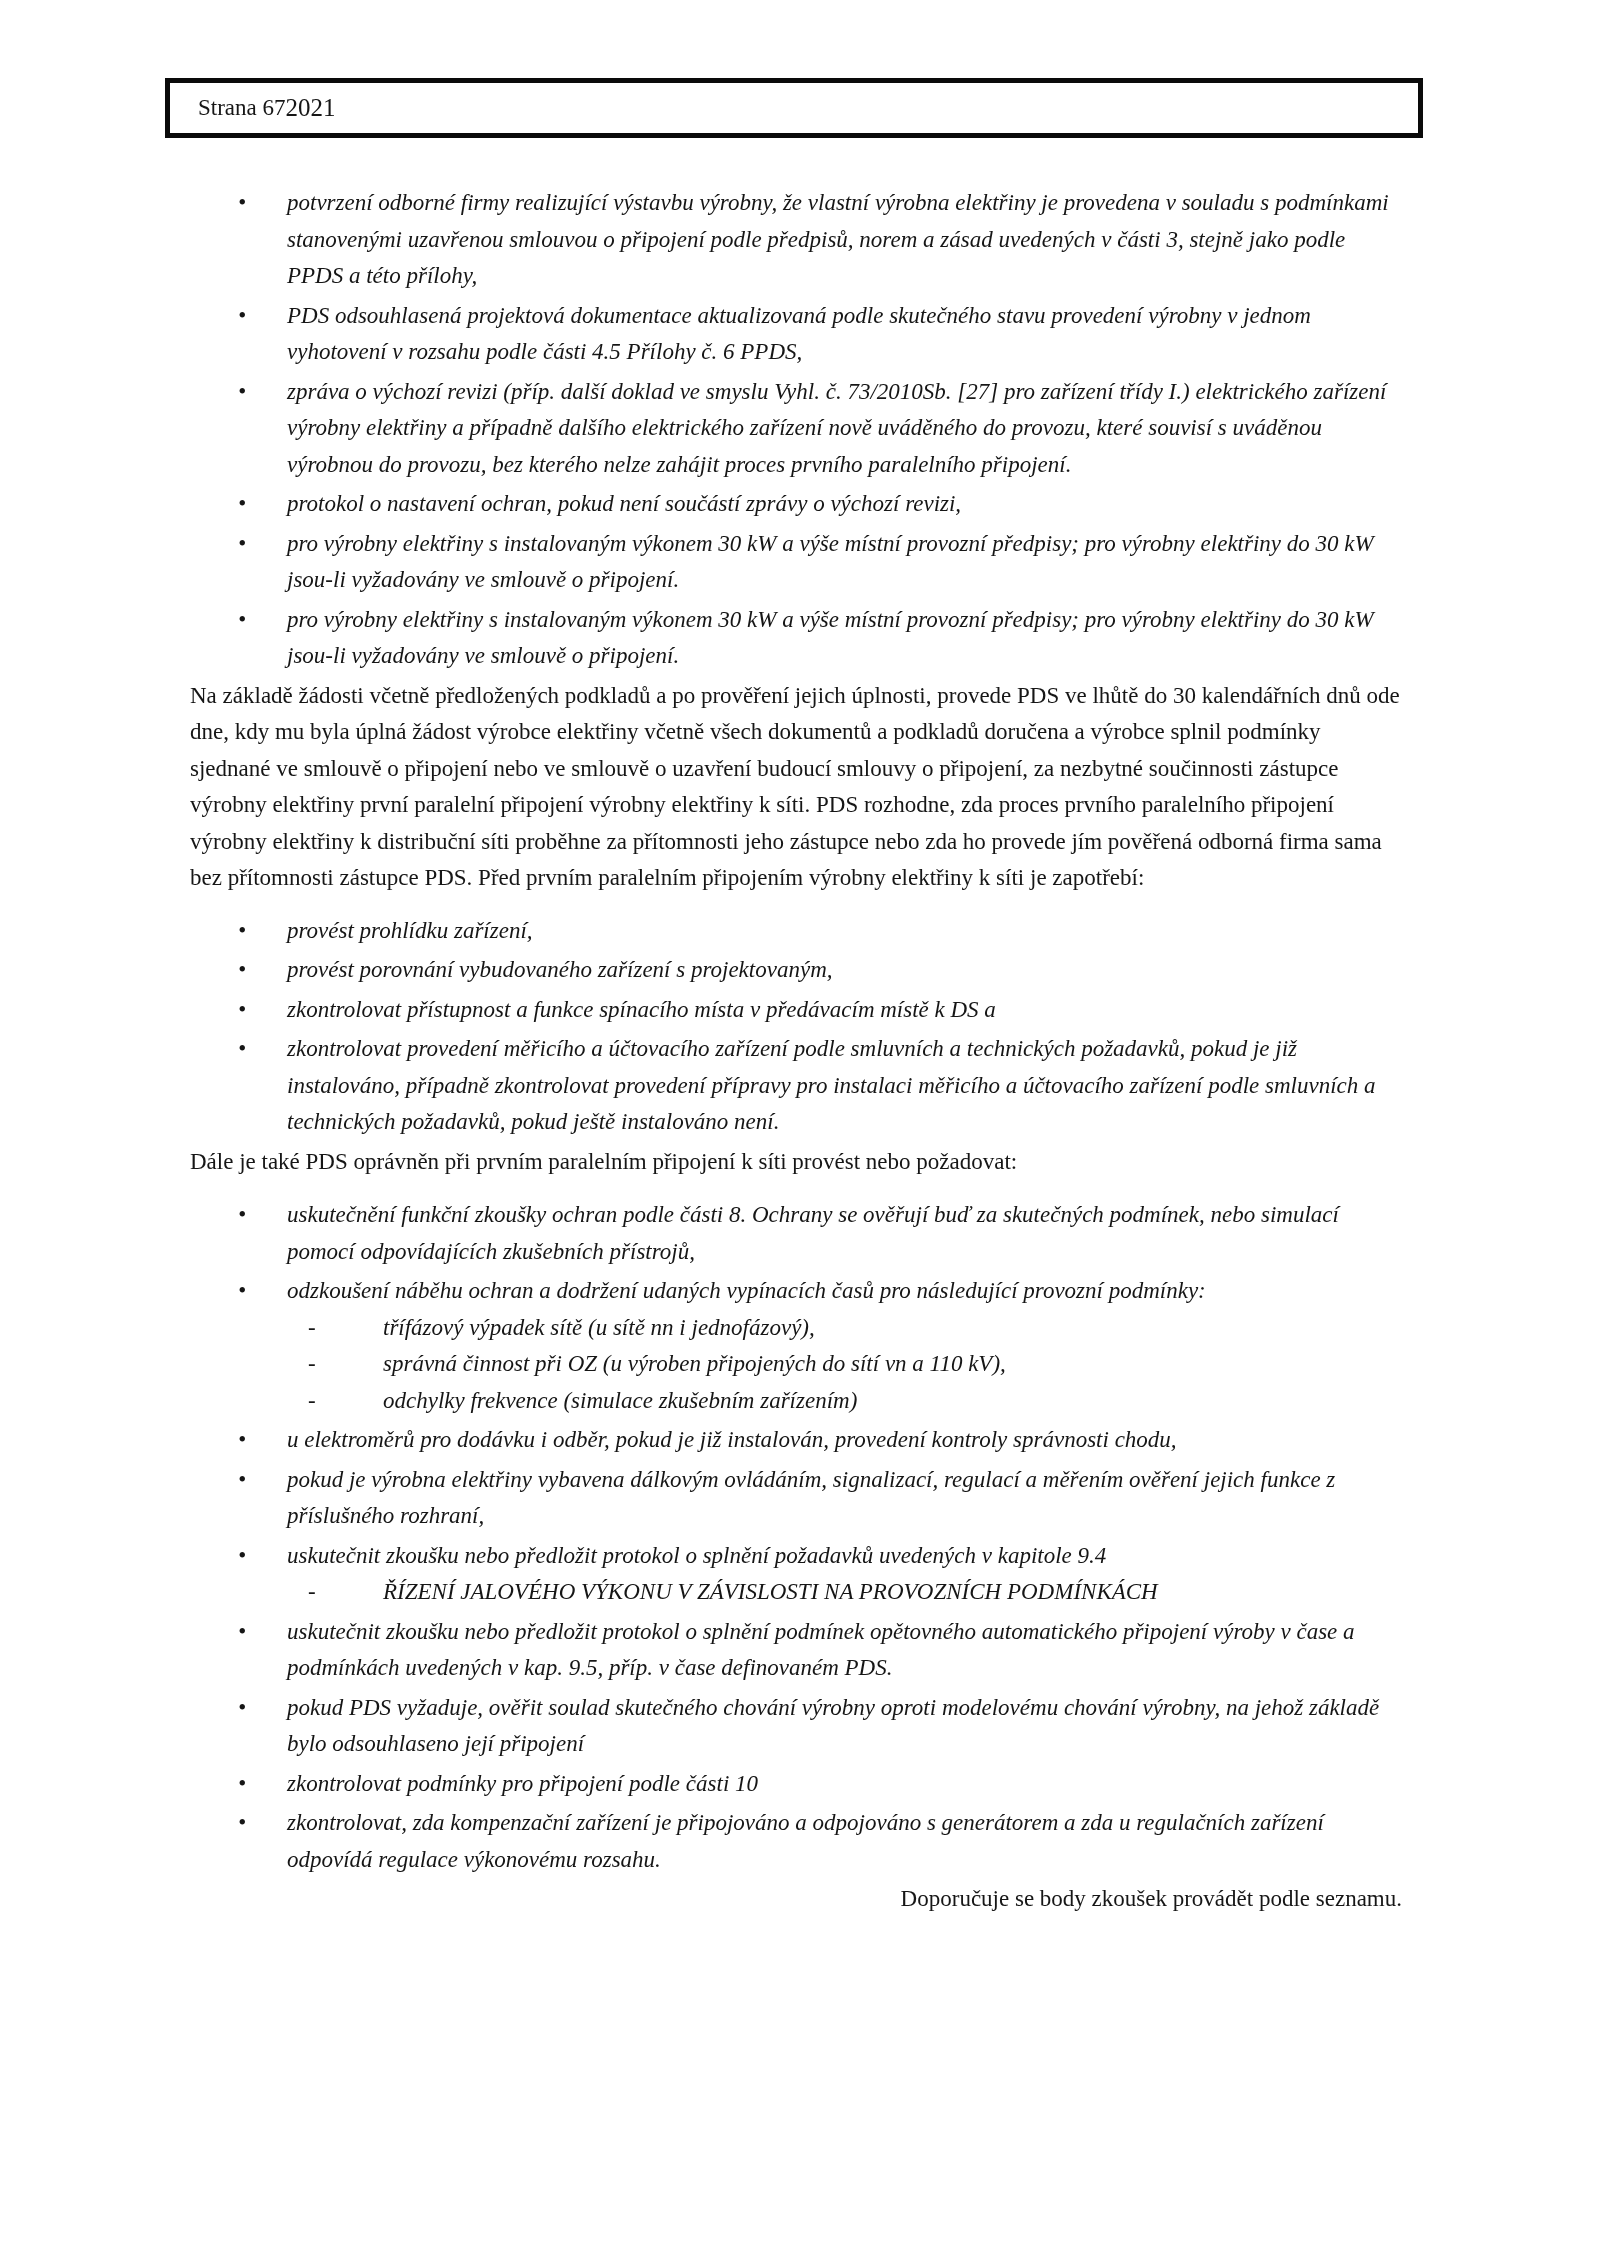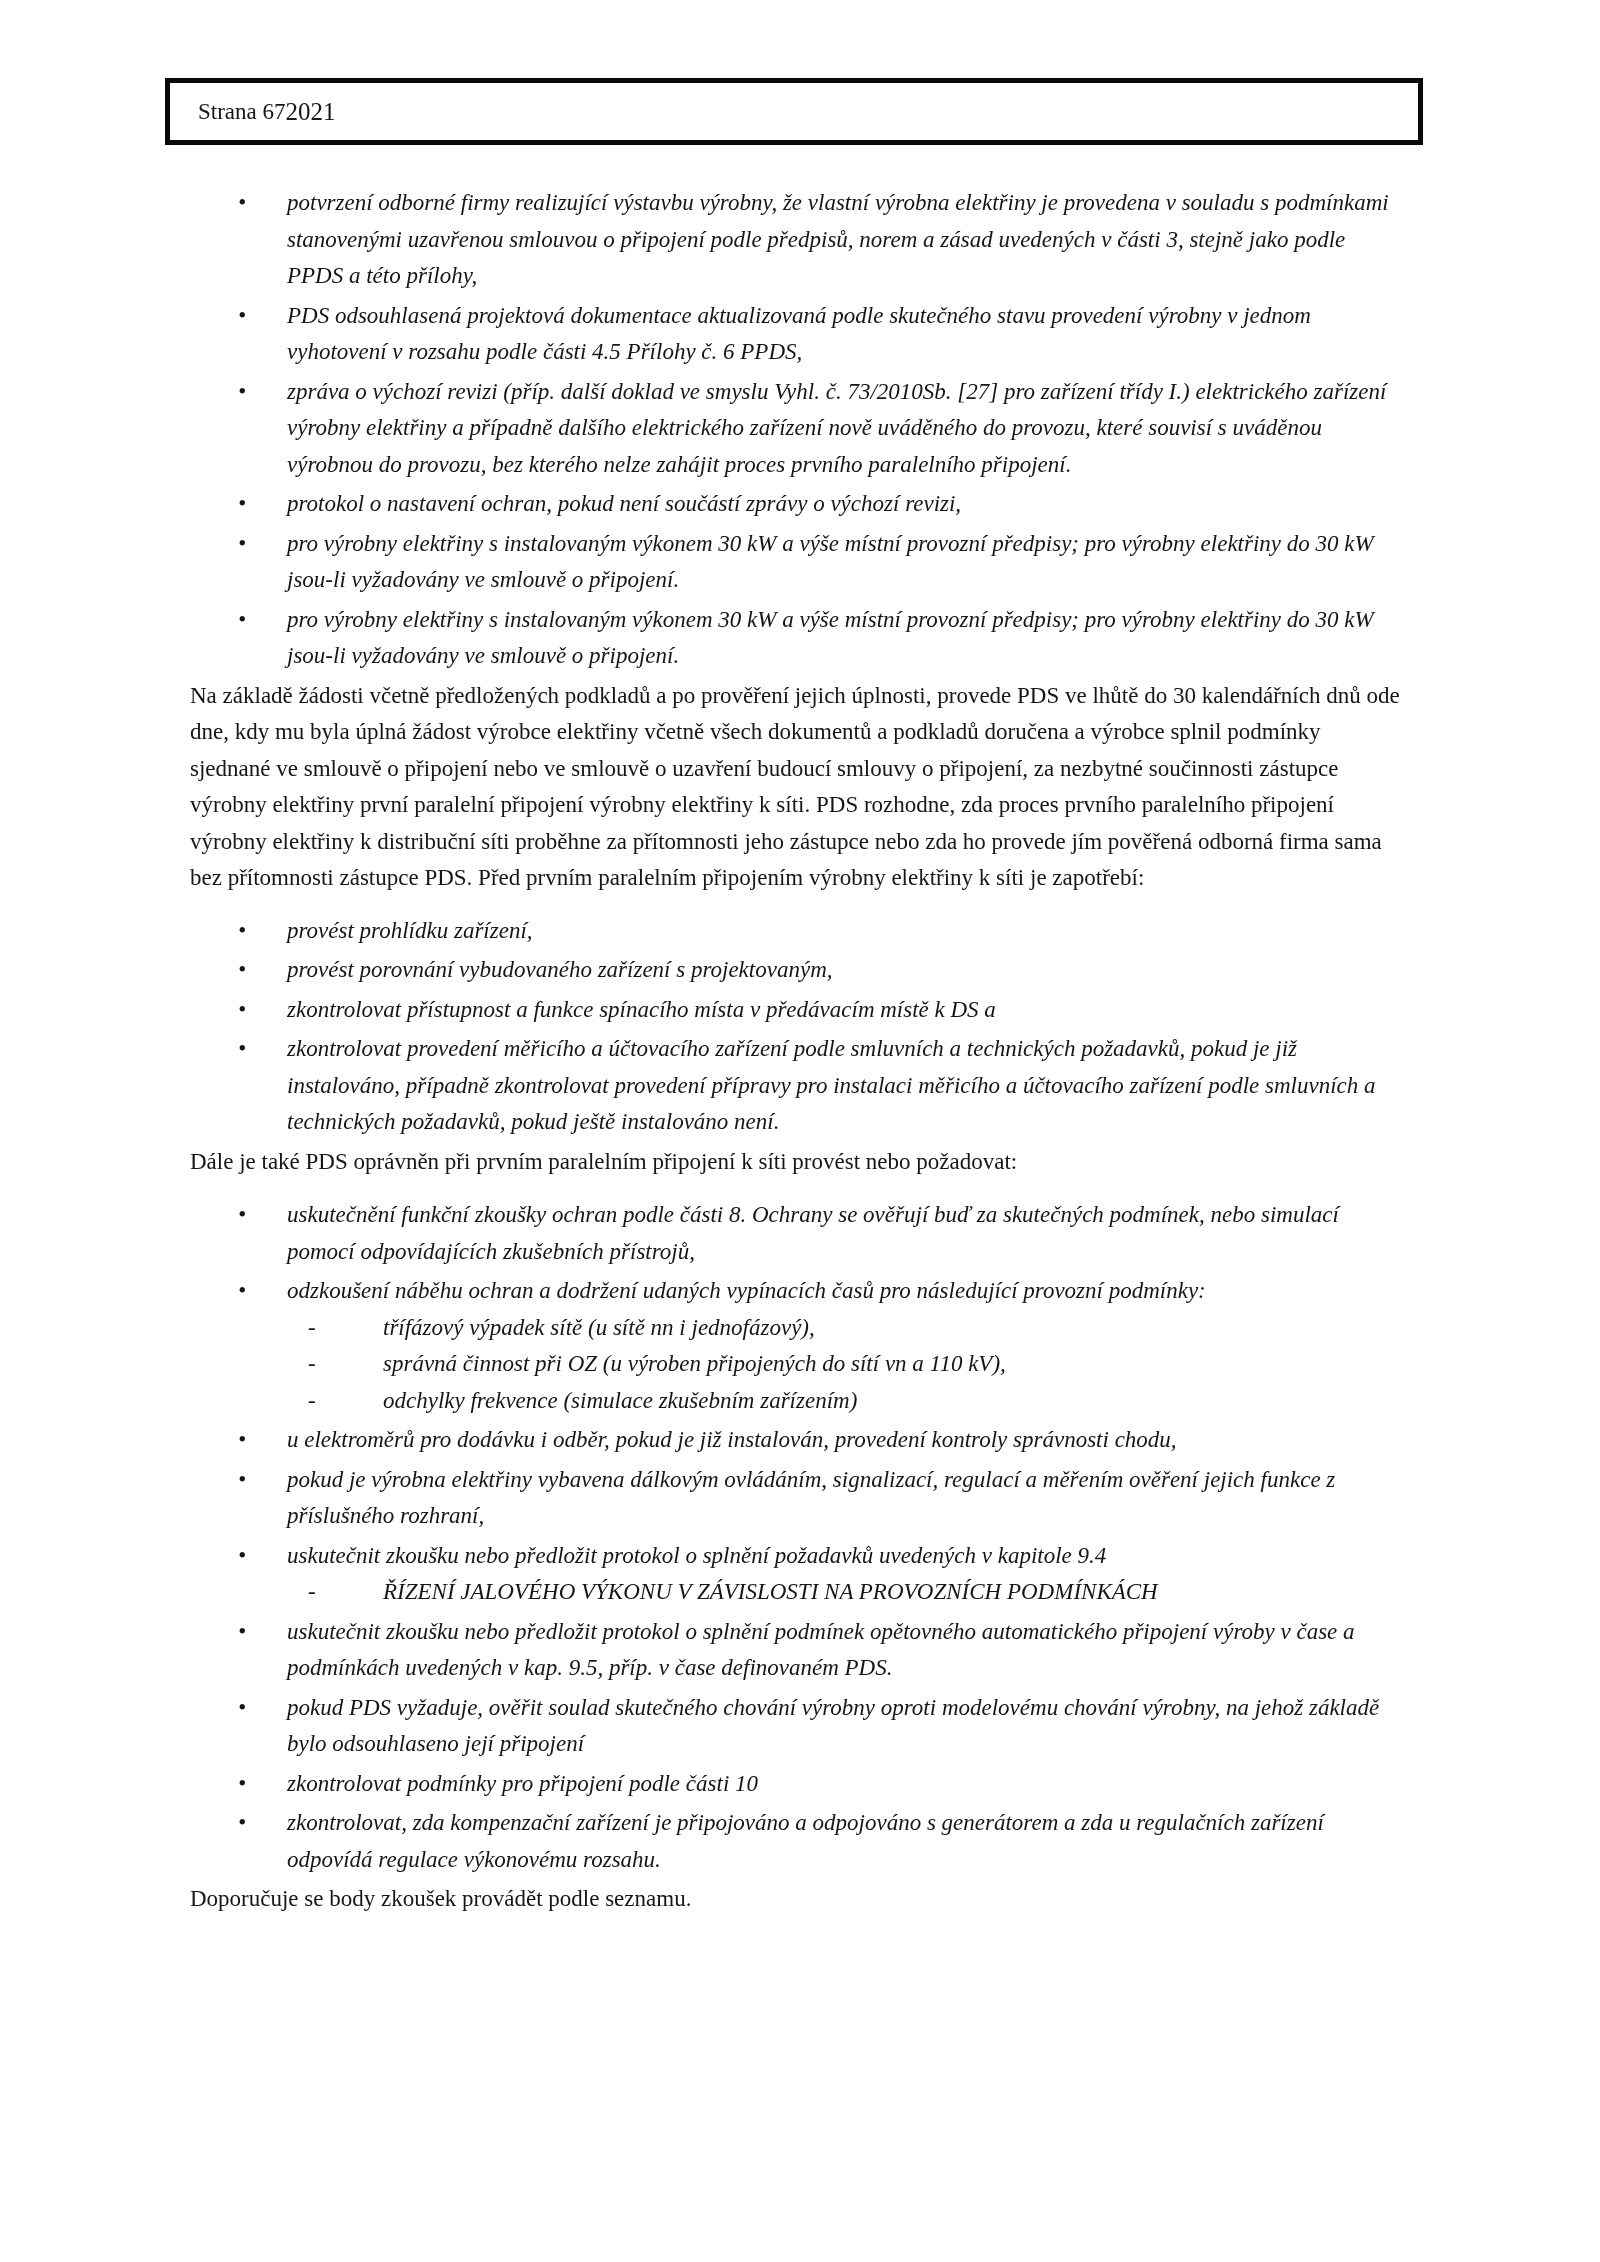--- a/index.html
+++ b/index.html
@@ -15,21 +15,21 @@
     color: #161616;
     overflow: hidden;
   }
 
   
   .header-box {
     position: absolute;
     left: 165px;
     top: 78px;
     width: 1258px;
-    height: 67px;
+    height: 60px;
     box-sizing: border-box;
     border: 5px solid #0a0a0a;
     display: flex;
     align-items: center;
     padding: 0 28px;
     background: #ffffff;
   }
   .header-page-label {
     font-size: 23px;
     white-space: nowrap;
@@ -97,21 +97,21 @@
     left: 21px;
     top: 0;
   }
 
   
   .sec-0 { margin-top: 20px; margin-bottom: 44px; }
   .sec-1 { margin-bottom: 16px; }
   .sec-2 { margin-bottom: 13px; }
   .sec-3 { margin-bottom: 17px; }
   .sec-4 { margin-bottom: 15px; }
-  .sec-5 { margin-bottom: 0; }
+  .sec-5 { margin-bottom: 0; text-align: right; }
 </style>
 </head>
 <body>
 
 <div class="header-box">
   <span class="header-page-label">Strana 67</span>
   <span class="header-year">2021</span>
 </div>
 
 <div class="content">

